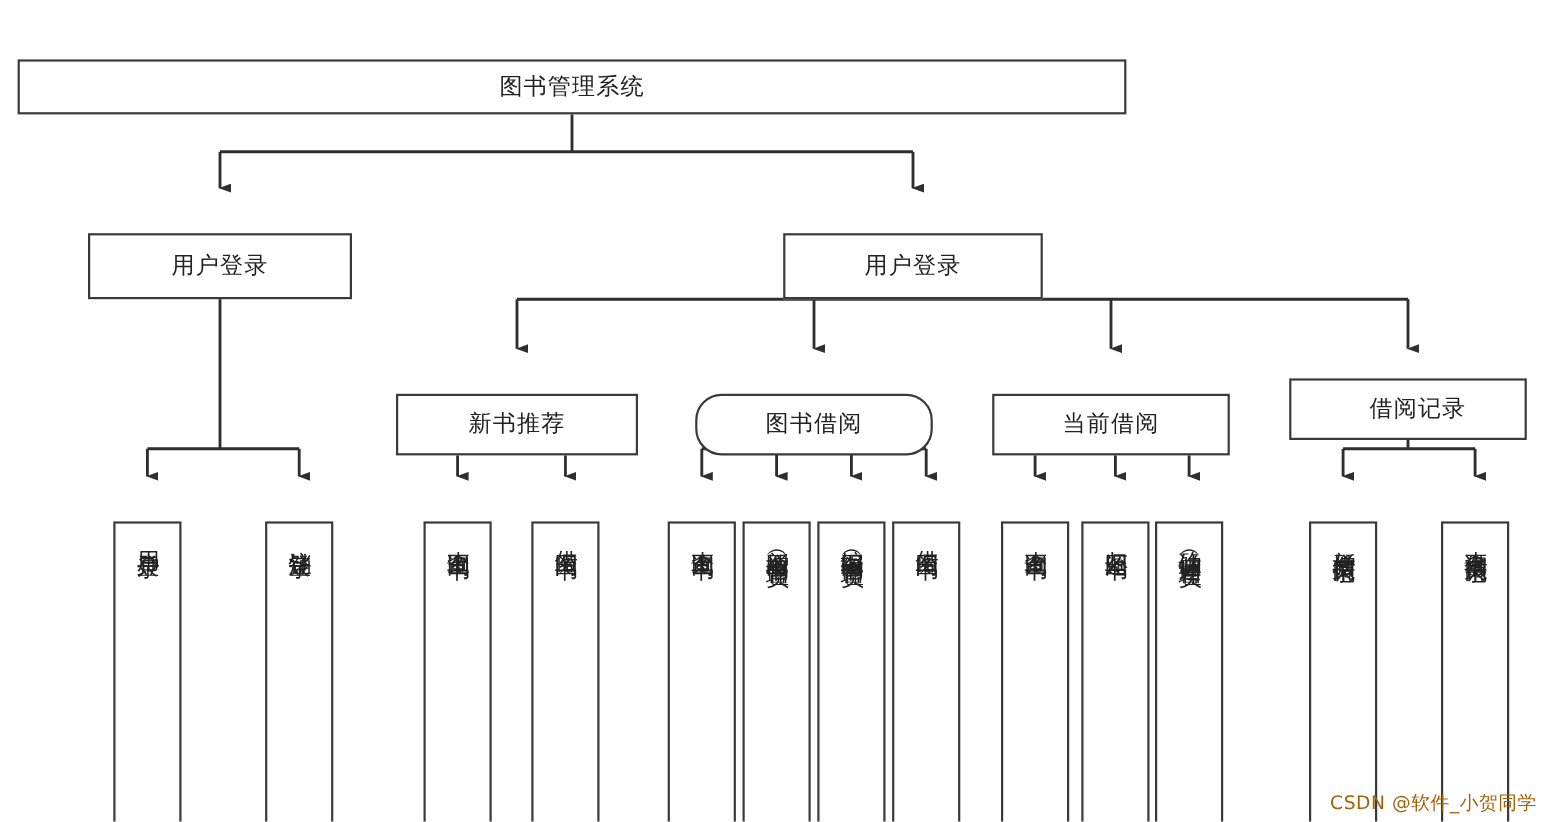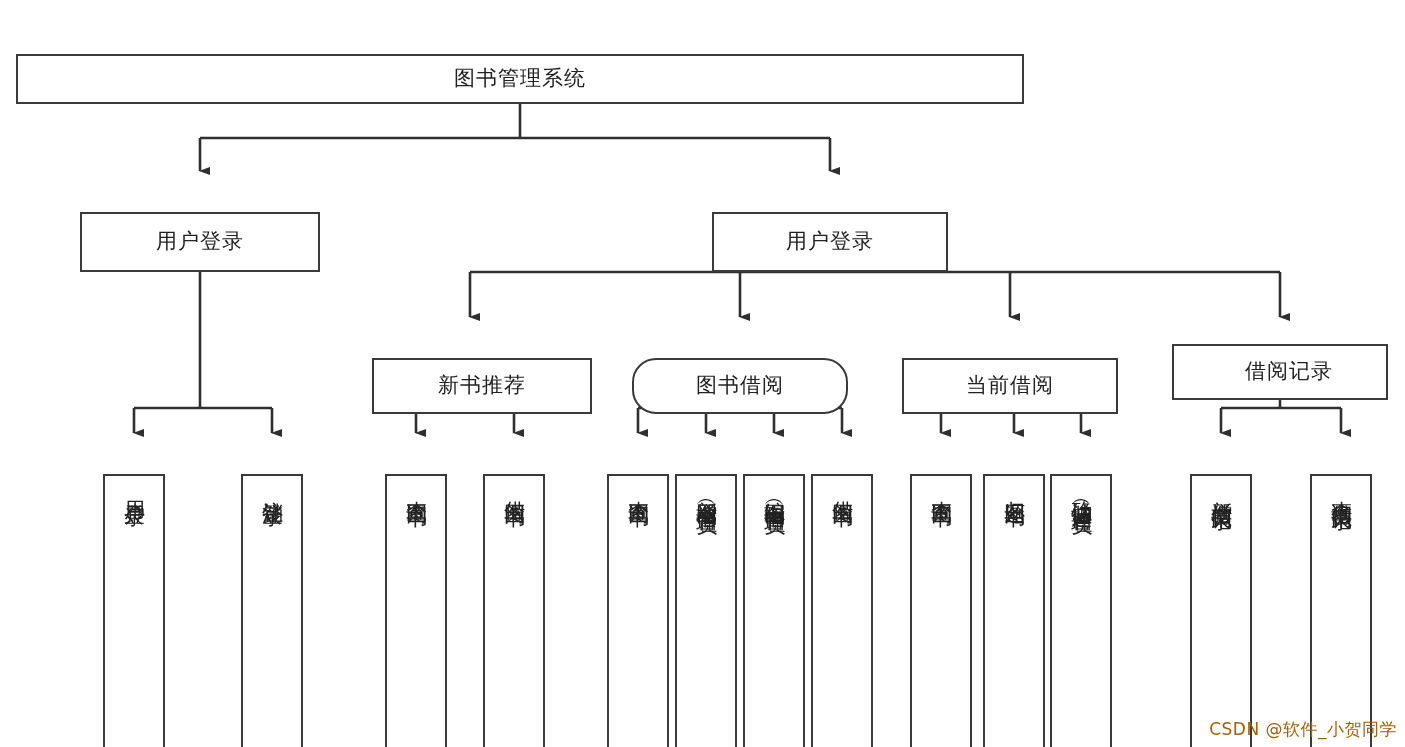--- a/index.html
+++ b/index.html
@@ -119,21 +119,21 @@
   <div id="nodes-layer">
       <div class="node horizontal" style="left: 16px; top: 14px; width: 1008px; height: 50px; border-color: rgb(58, 58, 58);">
         <span>图书管理系统</span>
       </div>
       <div class="node horizontal" style="left: 80px; top: 172px; width: 240px; height: 60px; border-color: rgb(58, 58, 58);">
         <span>用户登录</span>
       </div>
       <div class="node horizontal" style="left: 712px; top: 172px; width: 236px; height: 60px; border-color: rgb(58, 58, 58);">
         <span>用户登录</span>
       </div>
-      <div class="node horizontal" style="left: 372px; top: 318px; width: 220px; height: 56px; border-color: rgb(58, 58, 58);">
+      <div class="node horizontal" style="left: 360px; top: 318px; width: 220px; height: 56px; border-color: rgb(58, 58, 58);">
         <span>新书推荐</span>
       </div>
       <div class="node horizontal" style="left: 632px; top: 318px; width: 216px; height: 56px; border-color: rgb(58, 58, 58); border-radius: 24px;">
         <span>图书借阅</span>
       </div>
       <div class="node horizontal" style="left: 902px; top: 318px; width: 216px; height: 56px; border-color: rgb(58, 58, 58);">
         <span>当前借阅</span>
       </div>
       <div class="node horizontal" style="left: 1172px; top: 304px; width: 216px; height: 56px; border-color: rgb(58, 58, 58); padding-left: 18px;">
         <span>借阅记录</span>

